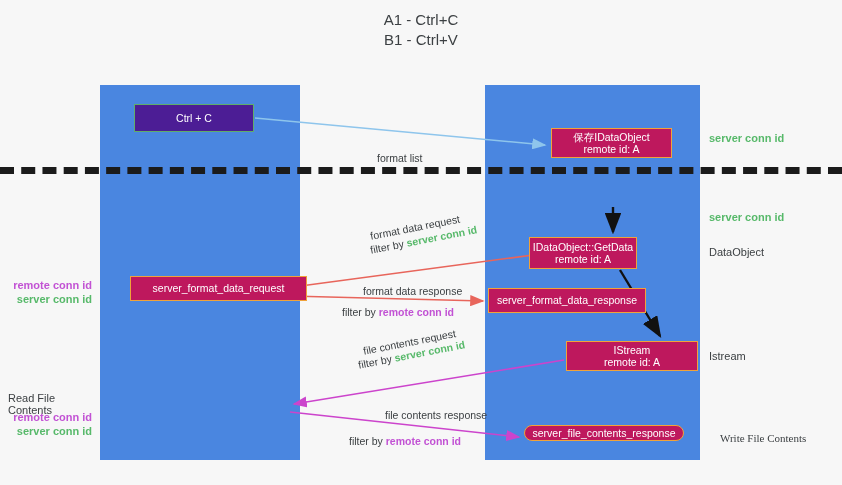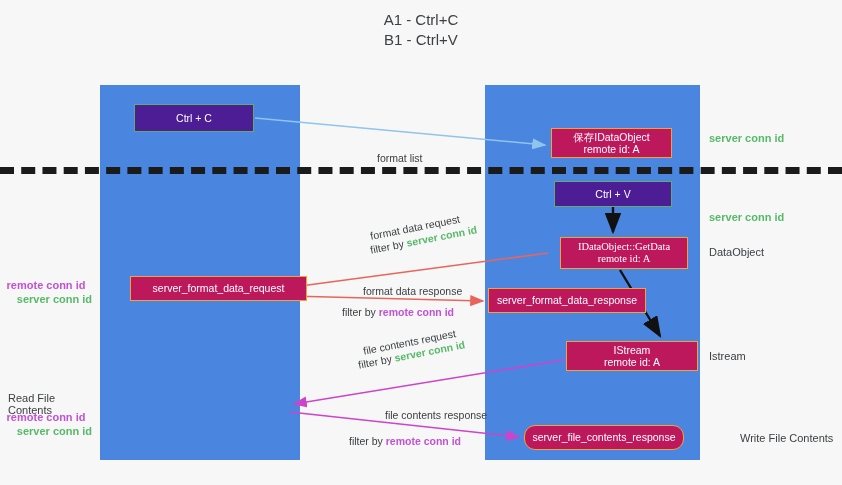--- a/index.html
+++ b/index.html
@@ -39,39 +39,39 @@
     align-items:center;justify-content:center;
     color:#ffffff;font-size:10.5px;line-height:12.5px;
     text-align:center;white-space:pre-line;
   }
   .green{background:#4c1d95;border:1px solid #5fae69;}
   .orange{background:#be185d;border:1px solid #f0a33a;}
 
   #box-ctrlc{left:134px;top:104px;width:120px;height:28px;}
   #box-save-idataobject{left:551px;top:128px;width:121px;height:30px;}
   #box-ctrlv{left:554px;top:181px;width:118px;height:26px;}
-  #box-getdata{left:560px;top:237px;width:128px;height:32px;font-family:Liberation Serif, serif;}
+  #box-getdata{left:529px;top:237px;width:108px;height:32px;}
   #box-sfdreq{left:130px;top:276px;width:177px;height:25px;}
   #box-sfdresp{left:488px;top:288px;width:158px;height:25px;}
   #box-istream{left:566px;top:341px;width:132px;height:30px;}
   #box-sfcreq{left:129px;top:394px;width:160px;height:25px;}
-  #box-sfcresp{left:524px;top:425px;width:160px;height:25px;border-radius:11px;}
+  #box-sfcresp{left:524px;top:425px;width:160px;height:16px;border-radius:11px;}
 
   
   .side{font-size:11px;color:#3c4043;}
   .side.green-txt{color:#57b96a;font-weight:bold;}
   #ann-scid-1{left:709px;top:132px;}
   #ann-scid-2{left:709px;top:211px;}
   #ann-dataobject{left:709px;top:246px;}
   #ann-istream{left:709px;top:350px;}
-  #ann-writefile{left:740px;top:432px;}
+  #ann-writefile{left:720px;top:432px;font-family:Liberation Serif, serif;}
 
   
   .left-ann{font-size:11px;line-height:14px;text-align:right;}
-  .cid-remote{color:#c252d4;font-weight:bold;text-align:center;}
+  .cid-remote{color:#c252d4;font-weight:bold;}
   .cid-server{color:#57b96a;font-weight:bold;}
   #ann-left-1{left:0px;top:278px;width:92px;}
   #ann-readfile{left:8px;top:392px;width:84px;font-size:11px;color:#3c4043;}
   #ann-left-2{left:0px;top:410px;width:92px;}
 
   
   .alabel{font-size:10.5px;color:#3c4043;line-height:14px;white-space:nowrap;}
   .alabel b{font-weight:bold;}
   .rot-up{transform:rotate(-11deg);transform-origin:left top;}
 
@@ -138,21 +138,20 @@
     <line x1="290" y1="412" x2="519" y2="437" stroke="#cc44cc" stroke-width="1.6" marker-end="url(#ah-mag)"></line>
   </svg>
 
   <div class="abs" id="sep"></div>
 
   <div class="abs box green" id="box-ctrlc">Ctrl + C</div>
 
   <div class="abs box orange" id="box-save-idataobject">保存IDataObject
 remote id: A</div>
 
-  <div class="abs box green" id="box-ctrlv">Ctrl + V</div>
 
   <div class="abs box orange" id="box-getdata">IDataObject::GetData
 remote id: A</div>
 
   <div class="abs box orange" id="box-sfdreq">server_format_data_request</div>
 
   <div class="abs box orange" id="box-sfdresp">server_format_data_response</div>
 
   <div class="abs box orange" id="box-istream">IStream
 remote id: A</div>

